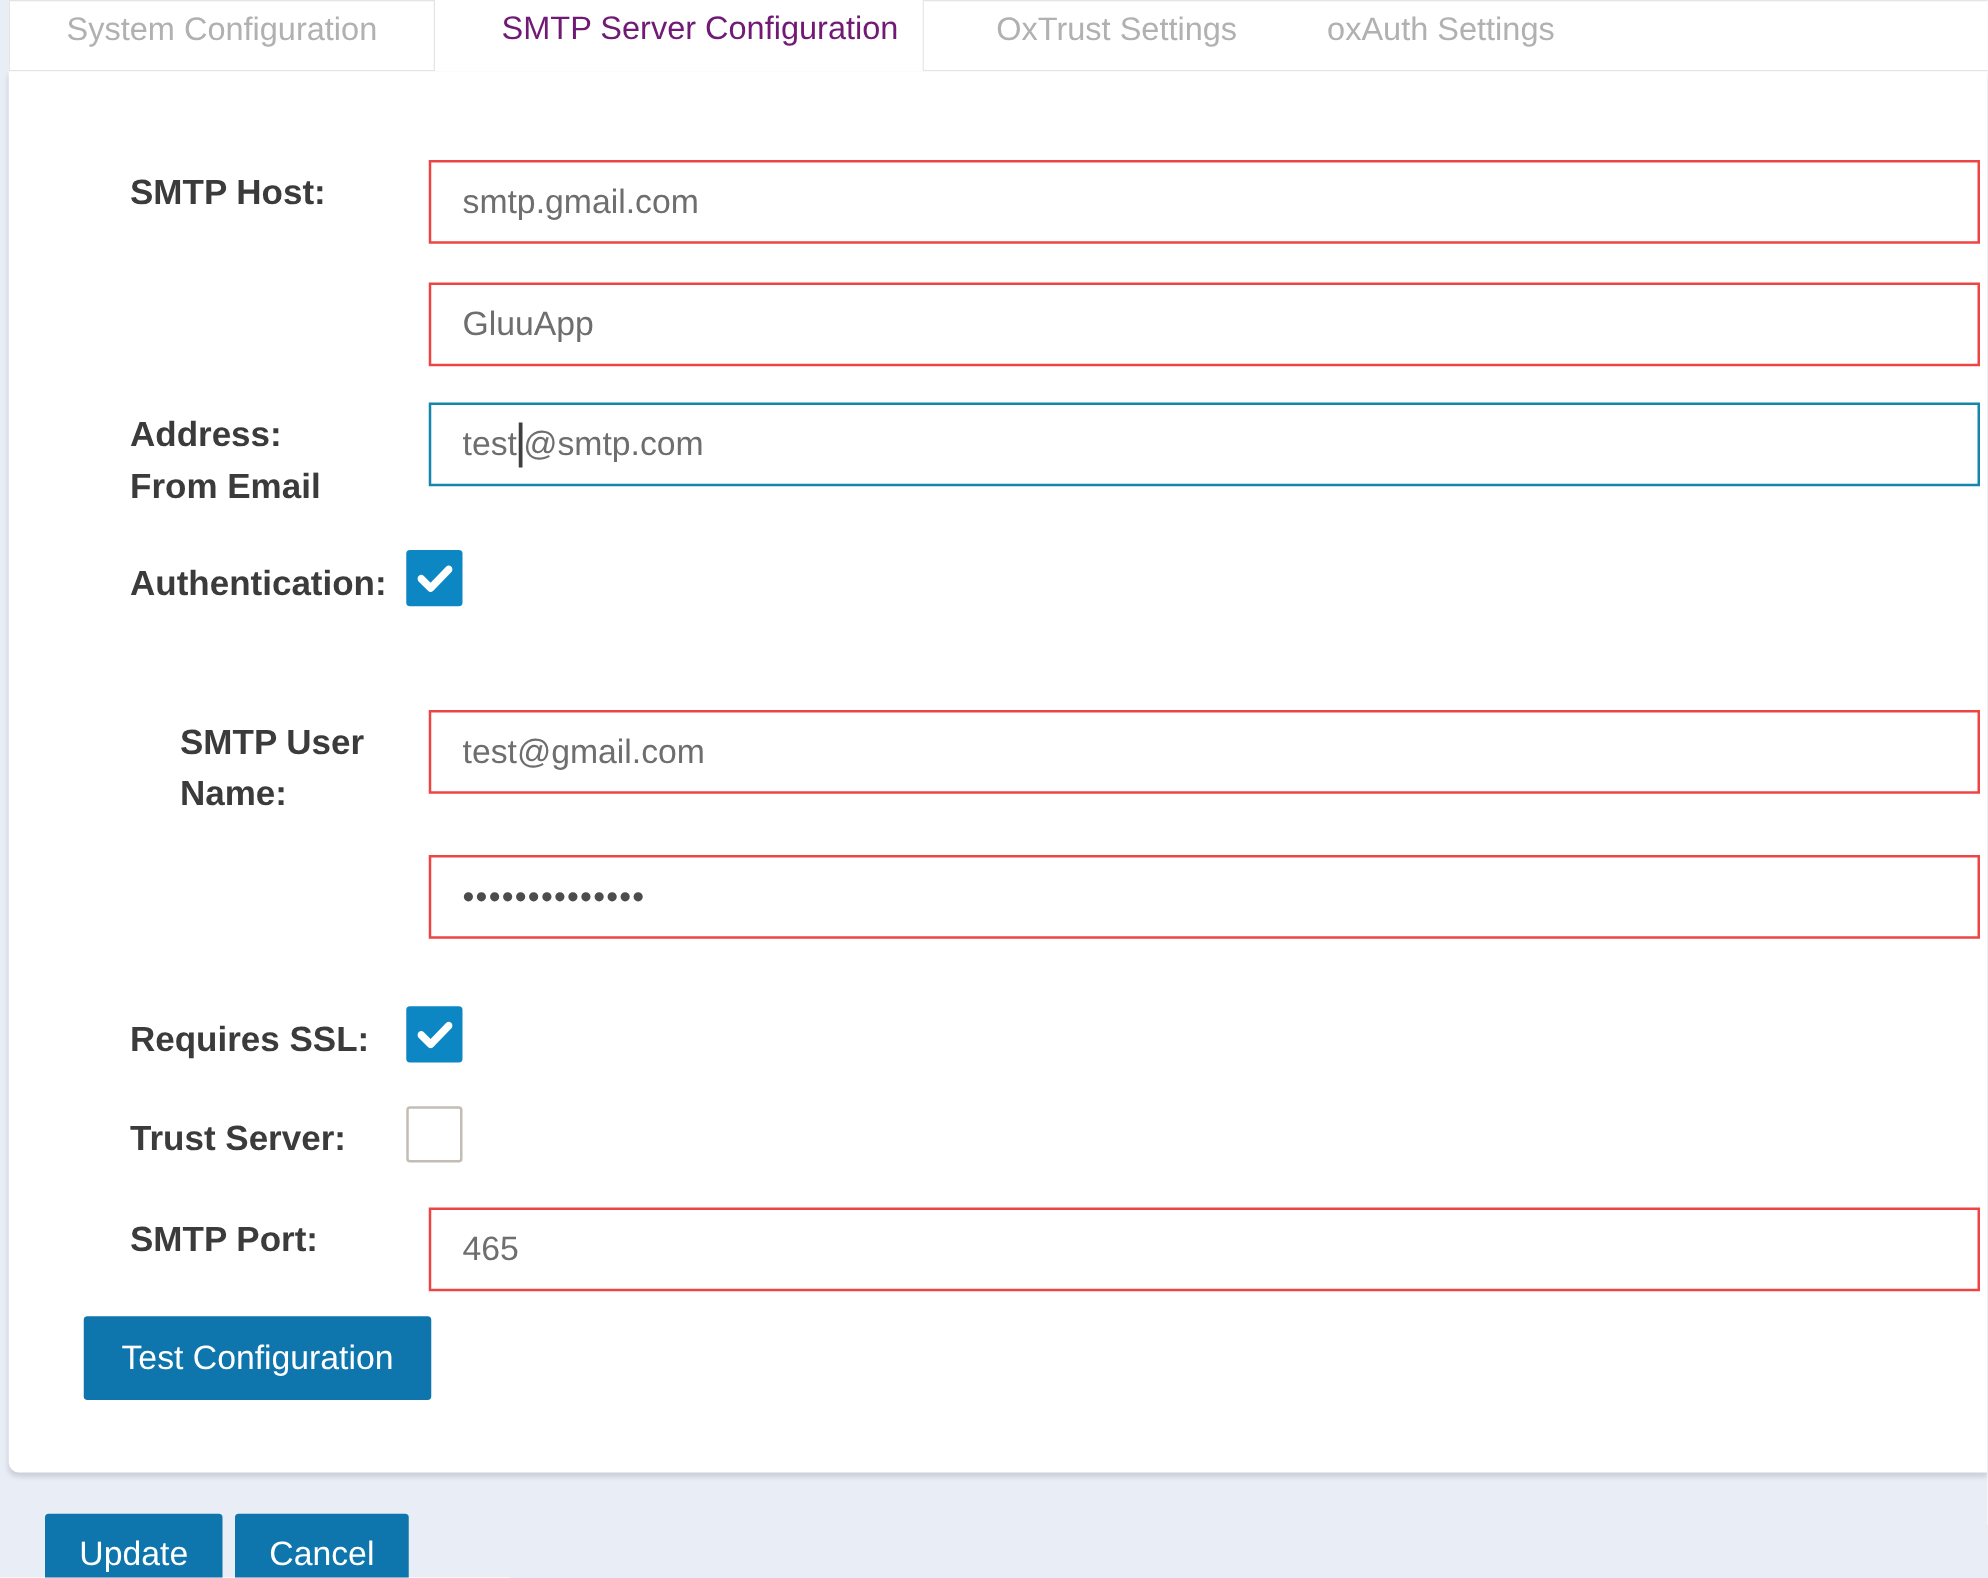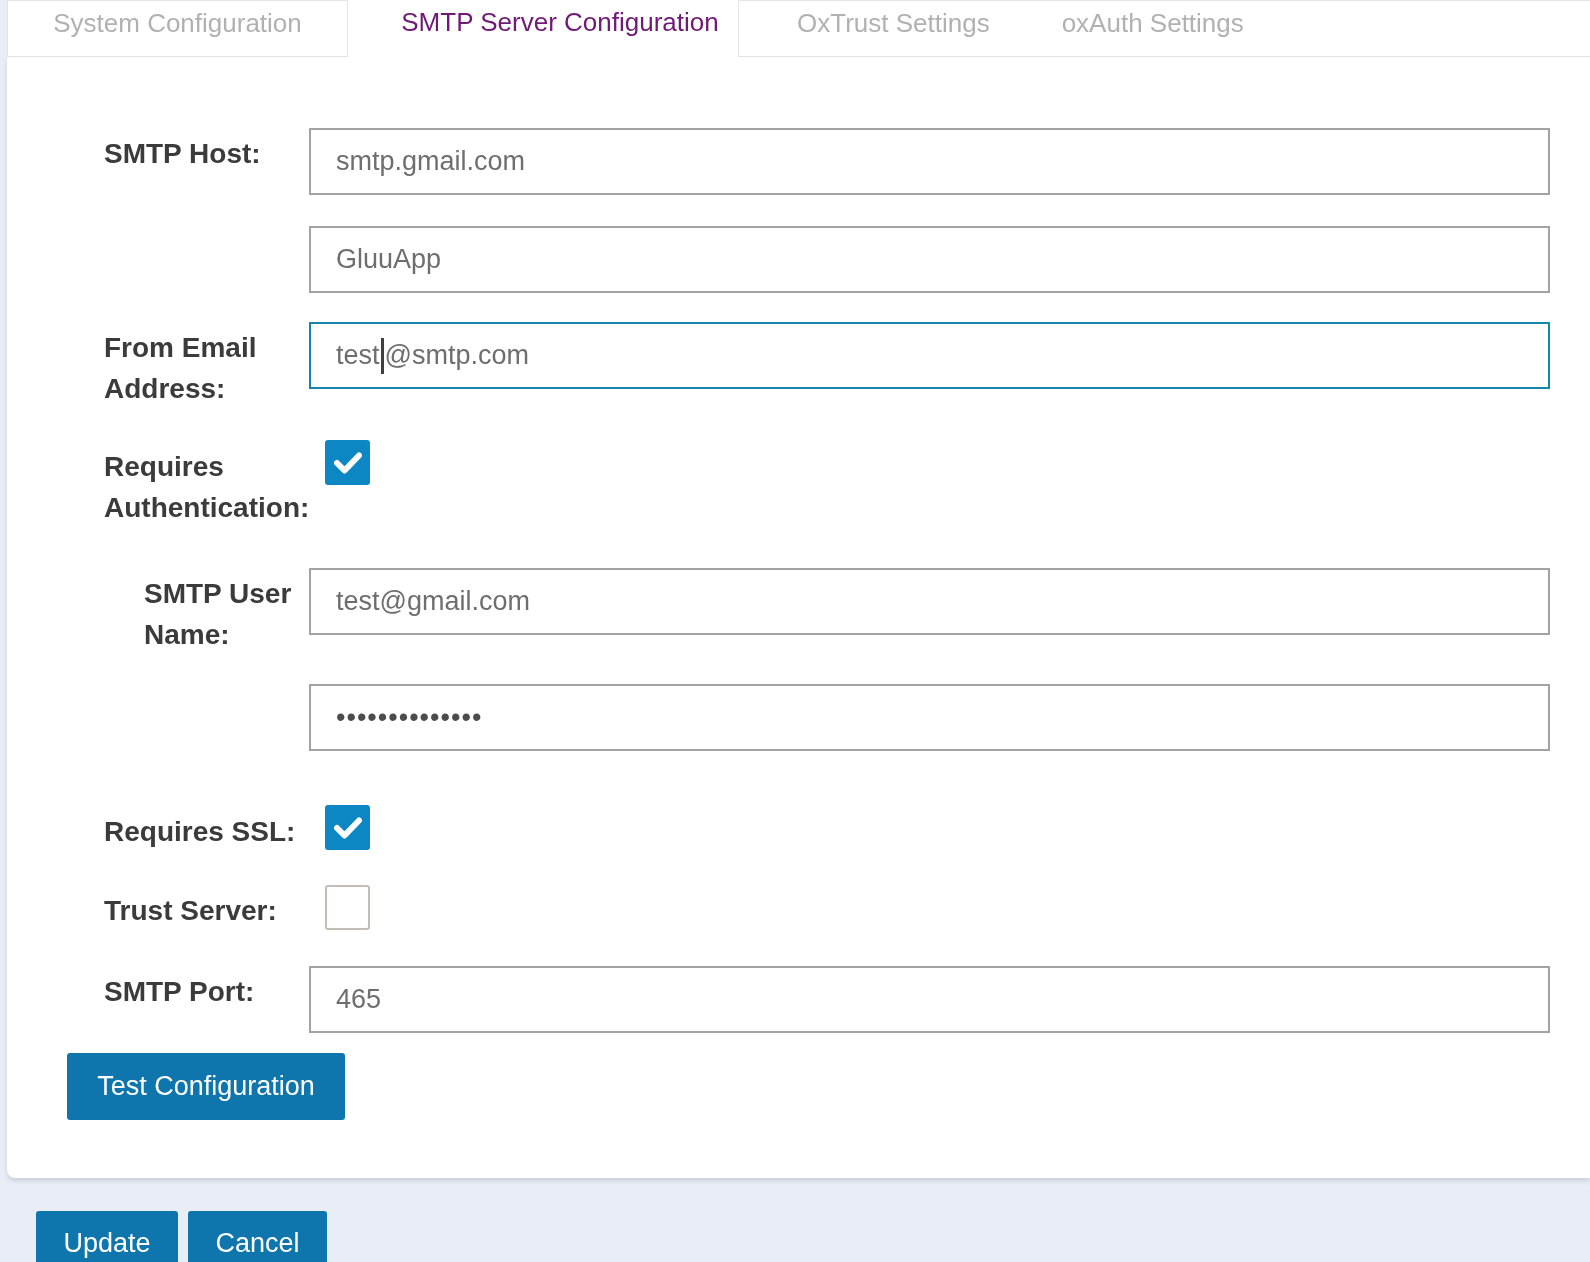--- a/index.html
+++ b/index.html
@@ -26,22 +26,22 @@
     position:absolute;left:7px;top:57px;width:1583px;height:1121px;
     background:#fff;border-bottom-left-radius:8px;
     box-shadow:0 3px 4px rgba(108,118,134,0.25);
   }
   .flabel{
     position:absolute;left:97px;width:215px;
     font-weight:bold;font-size:28px;line-height:41px;color:#3b3b3b;
   }
   .flabel span{display:block;}
   .text-input{
-    position:absolute;left:302px;width:1241px;height:67px;
-    box-sizing:border-box;border:2px solid #a3a3a3;background:#fff;
+    position:absolute;left:336px;width:1241px;height:67px;
+    box-sizing:border-box;border:2px solid #ef4444;background:#fff;
     font-family:"Liberation Sans", sans-serif;
     font-size:27px;color:#6e6e6e;padding:0 10px 0 25px;outline:none;
   }
   .text-input.focused{
     border-color:#1585ac;display:flex;align-items:center;
   }
   .caret{display:inline-block;width:3px;height:36px;background:#3f3f3f;margin:0 1px;}
   .pw{color:#4c4c4c;letter-spacing:1px;}
   .checkbox{
     position:absolute;left:318px;width:45px;height:45px;box-sizing:border-box;
@@ -90,31 +90,30 @@
 <div class="panel">
 
   <div class="flabel r1-lb">
     <span>SMTP Host:</span>
   </div>
   <input class="text-input r1-in" type="text" value="smtp.gmail.com" style="">
 
   <input class="text-input r2-in" type="text" value="GluuApp" style="">
 
   <div class="flabel r3-lb">
+    <span>Address:</span>
     <span>From Email</span>
-    <span>Address:</span>
   </div>
   <div class="text-input focused r3-in">
     <span>test</span>
       <span class="caret"></span>
       <span>@smtp.com</span>
   </div>
 
   <div class="flabel cb1-lb">
-    <span>Requires</span>
     <span>Authentication:</span>
   </div>
   <div class="checkbox cb1 checked">
     <svg class="check" width="28" height="22" viewBox="0 0 28 22">
       <polyline points="3,11 10.5,18.5 25,3.5" fill="none" stroke="#ffffff" stroke-width="6" stroke-linecap="round" stroke-linejoin="round"></polyline>
     </svg>
   </div>
 
   <div class="flabel r5-lb">
     <span>SMTP User</span>

